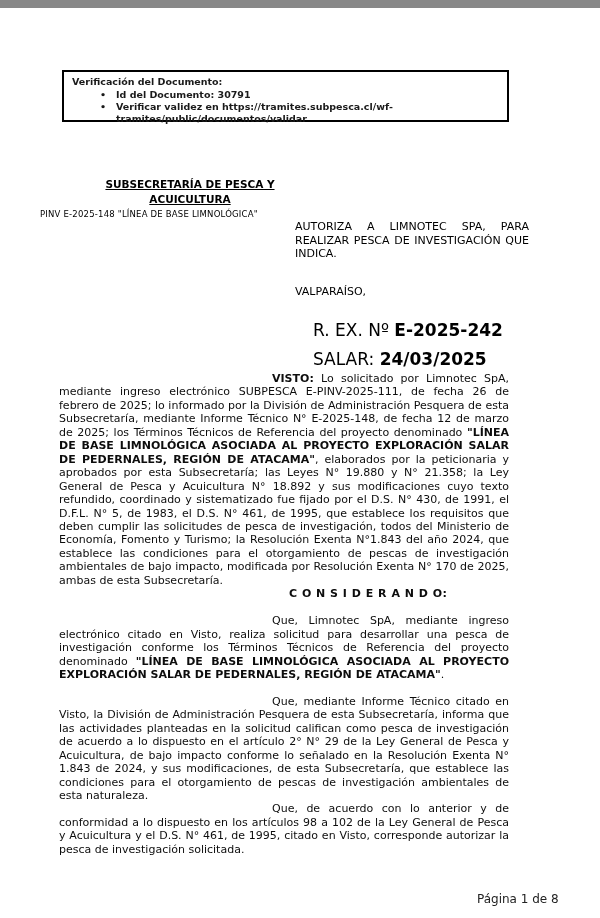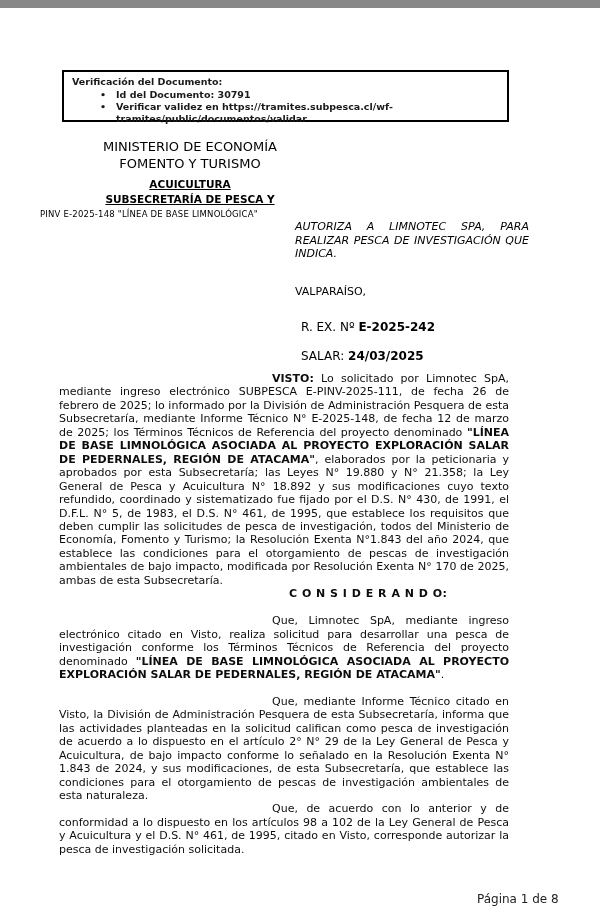--- a/index.html
+++ b/index.html
@@ -34,24 +34,24 @@
     text-align:center;font-size:10.5px;line-height:15px;font-weight:bold;color:#000;
   }
   .subsecretaria span{text-decoration:underline;}
   .project-ref{
     position:absolute;left:40px;top:201px;
     font-size:8.5px;color:#000;letter-spacing:0.2px;
   }
   
   .subject{
     position:absolute;left:295px;top:212px;width:234px;
-    font-size:11px;line-height:13.5px;text-align:justify;color:#000;font-style:italic;
+    font-size:11px;line-height:13.5px;text-align:justify;color:#000;
   }
   .city{position:absolute;left:295px;top:277px;font-size:11px;color:#000;}
-  .res-line{position:absolute;left:301px;font-size:12px;color:#000;}
+  .res-line{position:absolute;left:313px;font-size:17px;color:#000;}
   .res-num{top:312px;}
   .res-date{top:341px;}
   .b{font-weight:bold;}
   
   .body-text{
     position:absolute;left:59px;top:364px;width:450px;
     font-size:11px;line-height:13.45px;text-align:justify;color:#0d0d0d;
   }
   .body-text p{margin:0;text-indent:213px;}
   .considerando{
@@ -71,27 +71,23 @@
 <div class="page">
 
   <div class="verif-box">
     <div class="verif-title">Verificación del Documento:</div>
     <ul class="verif-list">
       <li>Id del Documento: 30791</li>
       <li>Verificar validez en https://tramites.subpesca.cl/wf-tramites/public/documentos/validar</li>
     </ul>
   </div>
 
-  <div class="ministry">
-    <div>MINISTERIO DE ECONOMÍA</div>
-    <div>FOMENTO Y TURISMO</div>
-  </div>
   <div class="subsecretaria">
+    <div><span>SUBSECRETARÍA DE PESCA Y</span></div>
     <div><span>ACUICULTURA</span></div>
-    <div><span>SUBSECRETARÍA DE PESCA Y</span></div>
   </div>
   <div class="project-ref">PINV E-2025-148 "LÍNEA DE BASE LIMNOLÓGICA"</div>
 
   <div class="subject">AUTORIZA A LIMNOTEC SPA, PARA REALIZAR PESCA DE INVESTIGACIÓN QUE INDICA.</div>
   <div class="city">VALPARAÍSO,</div>
   <div class="res-line res-num"><span>R. EX. Nº </span><span class="b">E-2025-242</span></div>
   <div class="res-line res-date"><span>SALAR: </span><span class="b">24/03/2025</span></div>
 
   <div class="body-text">
     <p><span class="b">VISTO:</span><span> Lo solicitado por Limnotec SpA, mediante ingreso electrónico SUBPESCA E-PINV-2025-111, de fecha 26 de febrero de 2025; lo informado por la División de Administración Pesquera de esta Subsecretaría, mediante Informe Técnico N° E-2025-148, de fecha 12 de marzo de 2025; los Términos Técnicos de Referencia del proyecto denominado </span><span class="b">"LÍNEA DE BASE LIMNOLÓGICA ASOCIADA AL PROYECTO EXPLORACIÓN SALAR DE PEDERNALES, REGIÓN DE ATACAMA"</span><span>, elaborados por la peticionaria y aprobados por esta Subsecretaría; las Leyes N° 19.880 y N° 21.358; la Ley General de Pesca y Acuicultura N° 18.892 y sus modificaciones cuyo texto refundido, coordinado y sistematizado fue fijado por el D.S. N° 430, de 1991, el D.F.L. N° 5, de 1983, el D.S. N° 461, de 1995, que establece los requisitos que deben cumplir las solicitudes de pesca de investigación, todos del Ministerio de Economía, Fomento y Turismo; la Resolución Exenta N°1.843 del año 2024, que establece las condiciones para el otorgamiento de pescas de investigación ambientales de bajo impacto, modificada por Resolución Exenta N° 170 de 2025, ambas de esta Subsecretaría.</span></p>

